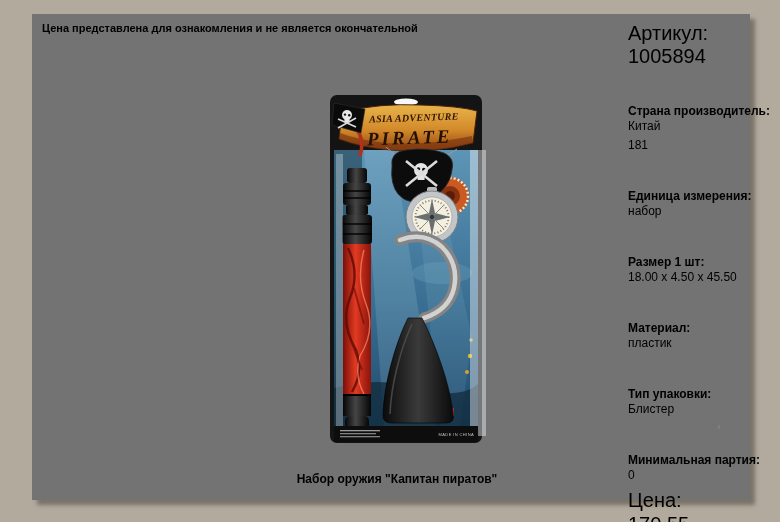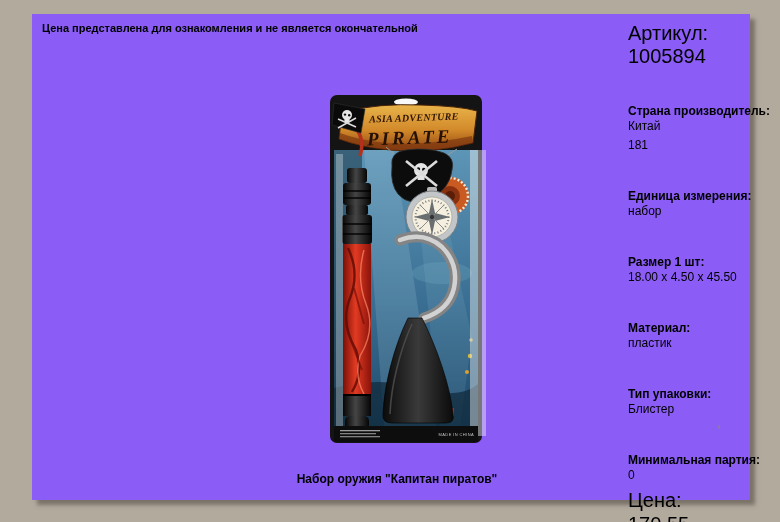--- a/index.html
+++ b/index.html
@@ -5,21 +5,21 @@
   * { margin:0; padding:0; box-sizing:border-box; }
   html,body { width:780px; height:522px; overflow:hidden; }
   body {
     background:#b3aa9e;
     font-family:"Liberation Sans", sans-serif;
     color:#000;
     position:relative;
   }
   .page {
     position:absolute; left:32px; top:14px; width:718px; height:486px;
-    background:#8b5cf6;
+    background:#737373;
     box-shadow:5px 5px 4px rgba(75,70,60,0.55);
   }
   .disclaimer {
     position:absolute; left:10px; top:8px;
     font-size:11px; font-weight:bold; white-space:nowrap;
   }
   .photo-wrap { position:absolute; left:288px; top:74px; width:172px; height:372px; }
   .right-col { position:absolute; left:596px; top:8px; width:158px; }
   .article-label, .article-value { font-size:20px; line-height:23px; }
   .article-block { margin-bottom:10px; }

